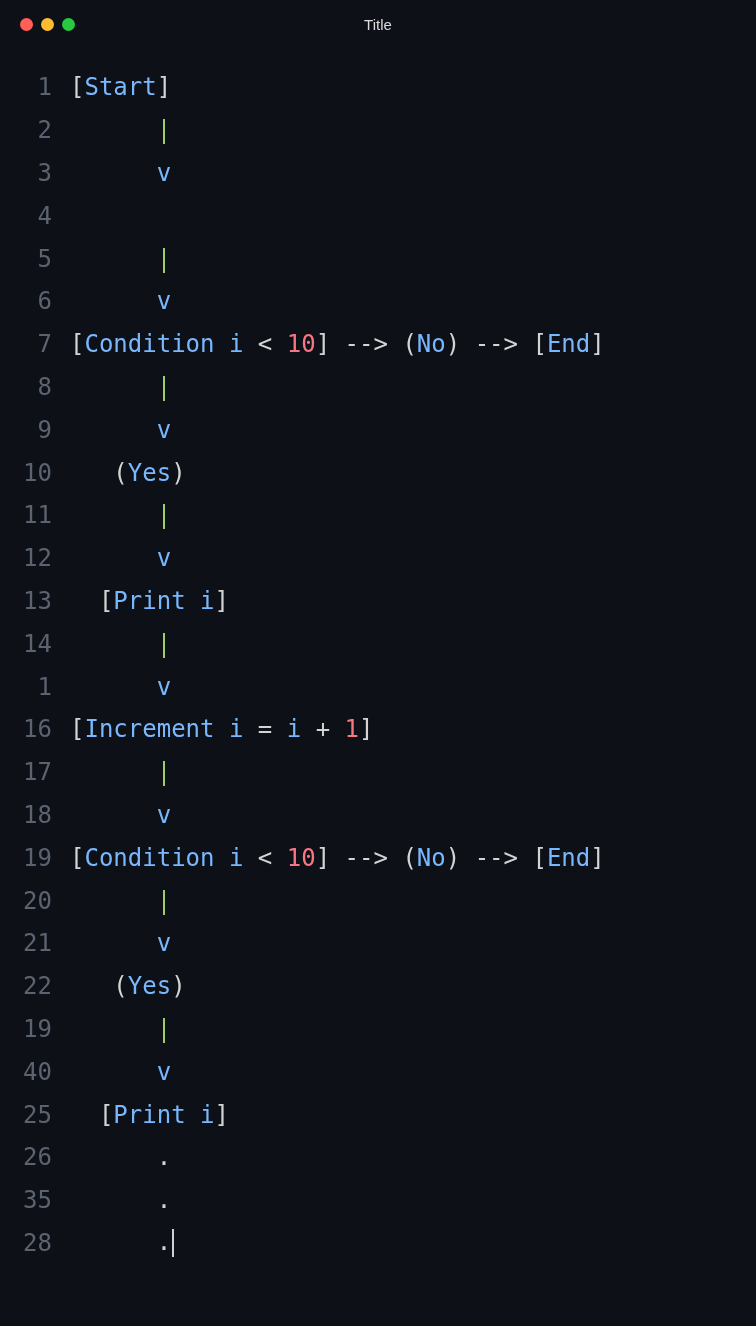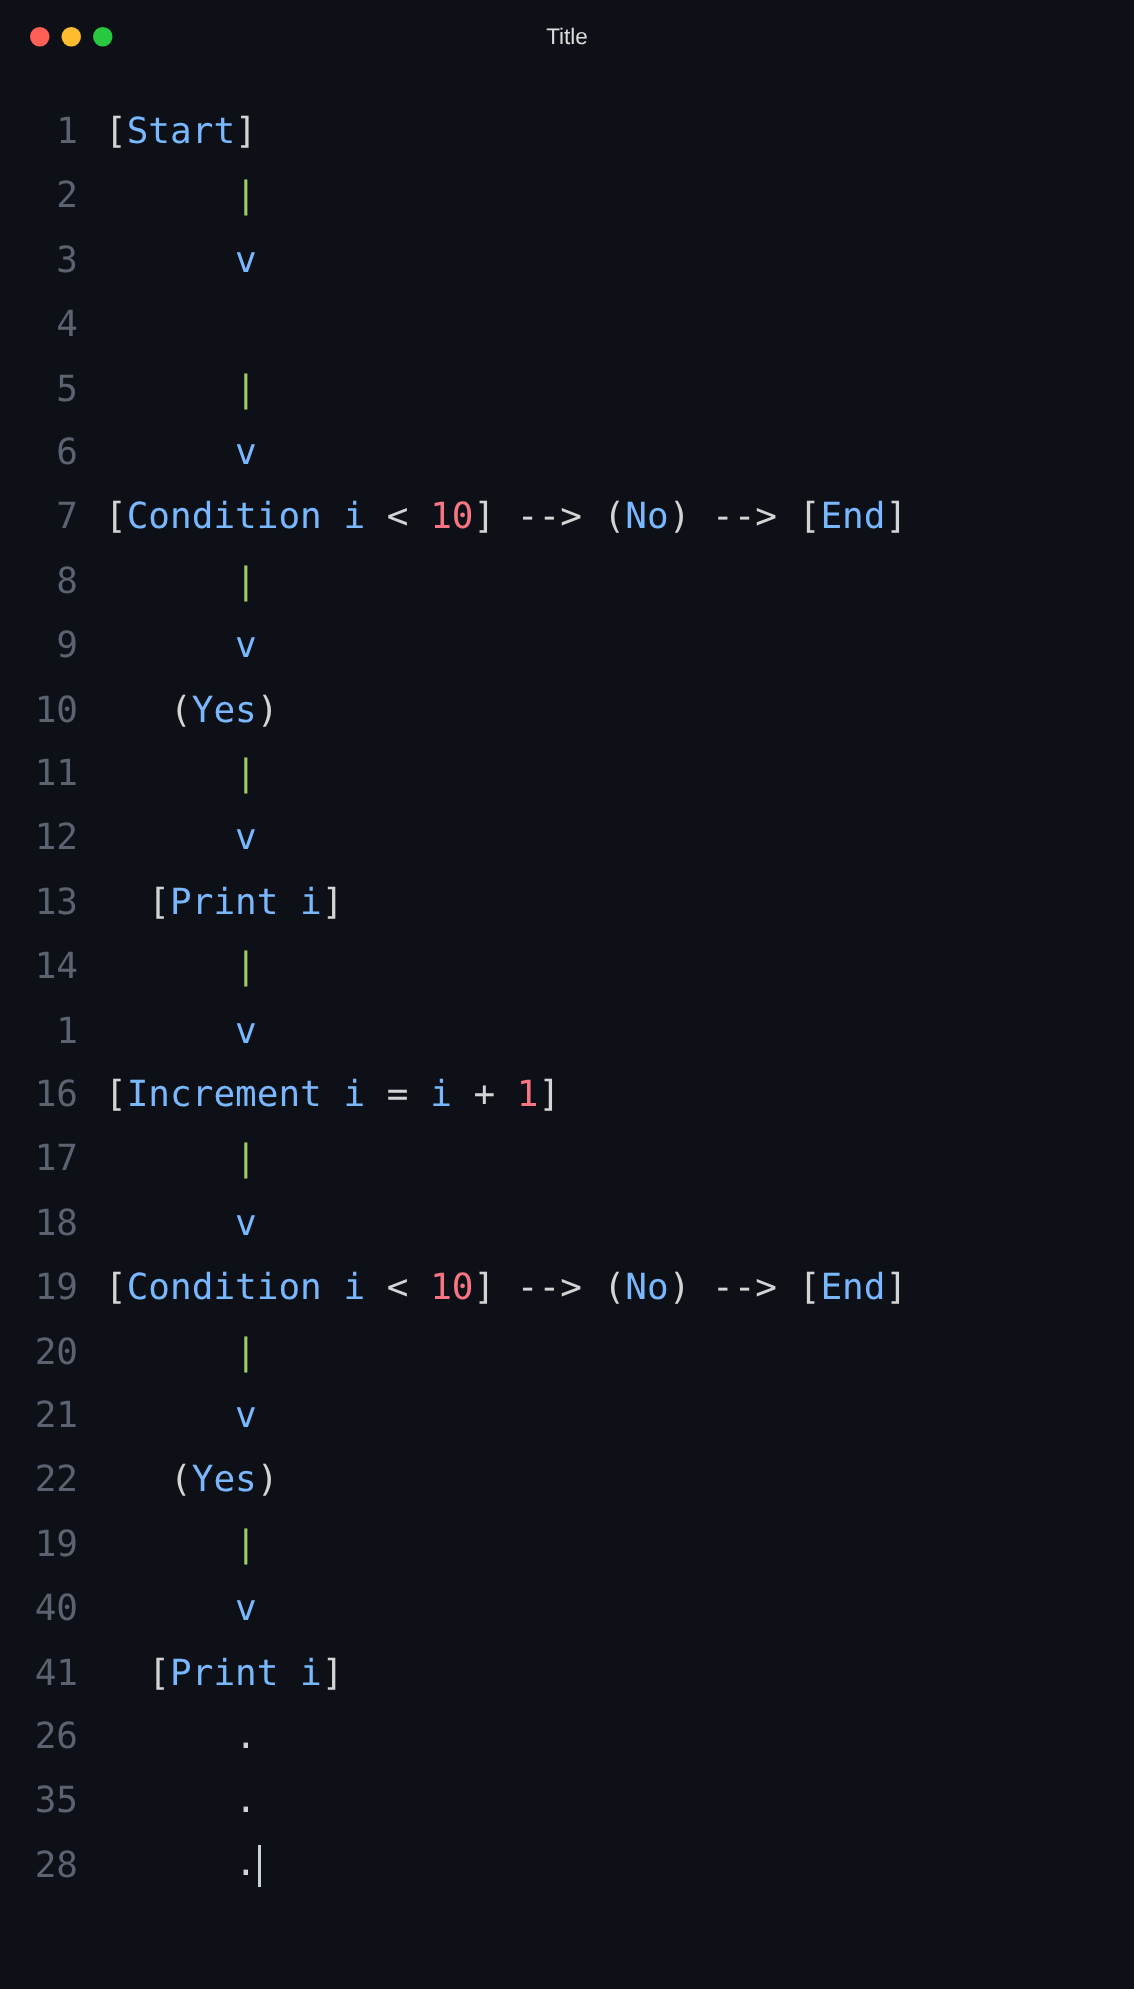--- a/index.html
+++ b/index.html
@@ -137,18 +137,18 @@
       <div class="line"><span class="line-number">1</span><span class="line-content"><span class="plain">      </span><span class="arrow-v">v</span></span></div>
       <div class="line"><span class="line-number">16</span><span class="line-content"><span class="bracket">[</span><span class="keyword">Increment</span><span class="plain"> </span><span class="ident">i</span><span class="plain"> </span><span class="operator">=</span><span class="plain"> </span><span class="ident">i</span><span class="plain"> </span><span class="operator">+</span><span class="plain"> </span><span class="number">1</span><span class="bracket">]</span></span></div>
       <div class="line"><span class="line-number">17</span><span class="line-content"><span class="plain">      </span><span class="pipe">|</span></span></div>
       <div class="line"><span class="line-number">18</span><span class="line-content"><span class="plain">      </span><span class="arrow-v">v</span></span></div>
       <div class="line"><span class="line-number">19</span><span class="line-content"><span class="bracket">[</span><span class="keyword">Condition</span><span class="plain"> </span><span class="ident">i</span><span class="plain"> </span><span class="operator">&lt;</span><span class="plain"> </span><span class="number">10</span><span class="bracket">]</span><span class="plain"> </span><span class="dash">--</span><span class="gt">&gt;</span><span class="plain"> </span><span class="paren">(</span><span class="keyword">No</span><span class="paren">)</span><span class="plain"> </span><span class="dash">--</span><span class="gt">&gt;</span><span class="plain"> </span><span class="bracket">[</span><span class="keyword">End</span><span class="bracket">]</span></span></div>
       <div class="line"><span class="line-number">20</span><span class="line-content"><span class="plain">      </span><span class="pipe">|</span></span></div>
       <div class="line"><span class="line-number">21</span><span class="line-content"><span class="plain">      </span><span class="arrow-v">v</span></span></div>
       <div class="line"><span class="line-number">22</span><span class="line-content"><span class="plain">   </span><span class="paren">(</span><span class="keyword">Yes</span><span class="paren">)</span></span></div>
       <div class="line"><span class="line-number">19</span><span class="line-content"><span class="plain">      </span><span class="pipe">|</span></span></div>
       <div class="line"><span class="line-number">40</span><span class="line-content"><span class="plain">      </span><span class="arrow-v">v</span></span></div>
-      <div class="line"><span class="line-number">41</span><span class="line-content"><span class="plain">  </span><span class="bracket">[</span><span class="keyword">Print</span><span class="plain"> </span><span class="ident">i</span><span class="bracket">]</span></span></div>
+      <div class="line"><span class="line-number">25</span><span class="line-content"><span class="plain">  </span><span class="bracket">[</span><span class="keyword">Print</span><span class="plain"> </span><span class="ident">i</span><span class="bracket">]</span></span></div>
       <div class="line"><span class="line-number">26</span><span class="line-content"><span class="plain">      </span><span class="dot">.</span></span></div>
       <div class="line"><span class="line-number">35</span><span class="line-content"><span class="plain">      </span><span class="dot">.</span></span></div>
       <div class="line"><span class="line-number">28</span><span class="line-content"><span class="plain">      </span><span class="dot">.</span><span class="cursor"></span></span></div>
     </div>
 </div>
 
 </body></html>

